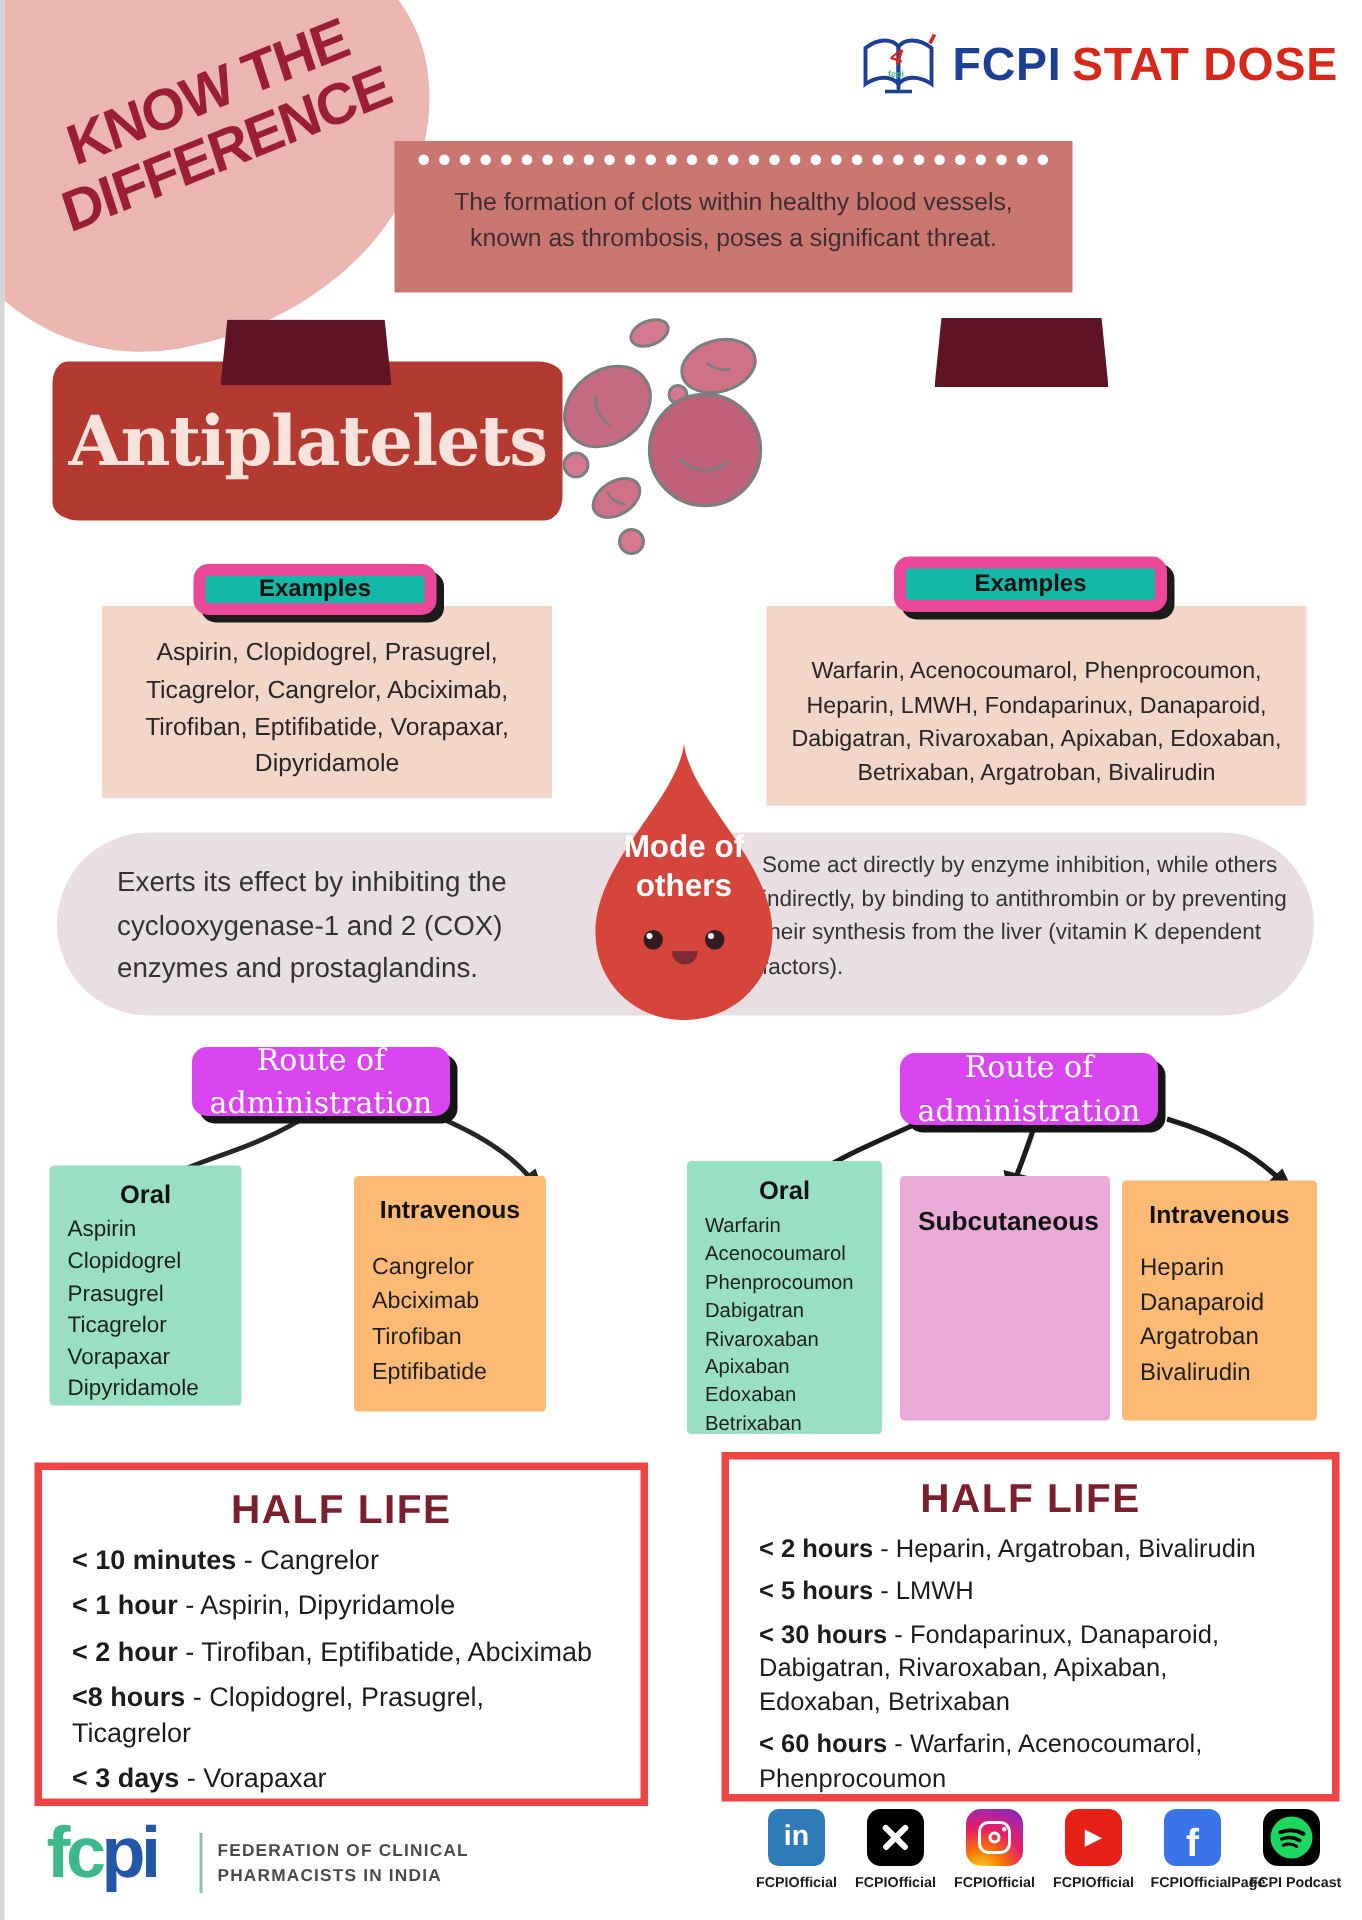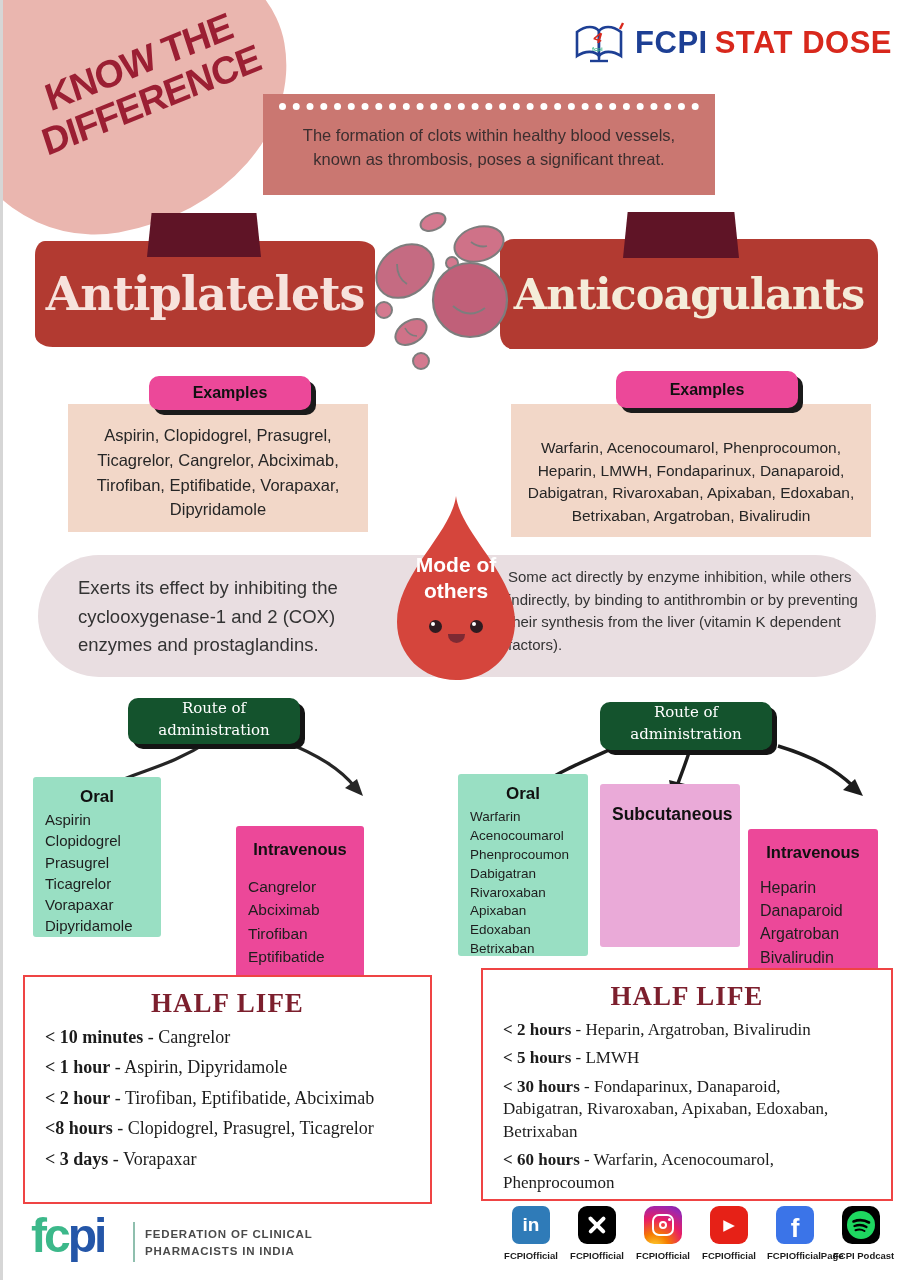--- a/index.html
+++ b/index.html
@@ -56,24 +56,24 @@
   .cells-svg { position:absolute; left:360px; top:206px; width:152px; height:166px; }
 
   
   .peach-box { position:absolute; background:#f2d7c8; display:flex; align-items:flex-end; justify-content:center; }
   .examples-left-box { left:65px; top:404px; width:300px; height:128px; }
   .examples-right-box { left:508px; top:404px; width:360px; height:133px; }
   .peach-text { padding:0 8px 10px 8px; text-align:center; color:#262626; }
   .examples-left-box .peach-text { font-size:16.5px; line-height:1.5; }
   .examples-right-box .peach-text { font-size:15.5px; line-height:1.45; }
   .pill {
-    position:absolute; background:#ec4899; border:4px solid #ec4899; border-radius:10px;
+    position:absolute; background:#14b8a6; border:8px solid #ec4899; border-radius:10px;
     box-shadow:5px 5px 0 #1b1b1b; z-index:4;
     display:flex; align-items:center; justify-content:center;
-    font-weight:700; font-size:16px; color:#111;margin-left:20px;
+    font-weight:700; font-size:16px; color:#111;
   }
   .pill-left { left:126px; top:376px; width:162px; height:34px; }
   .pill-right { left:593px; top:371px; width:182px; height:37px; }
 
   
   .mode-band {
     position:absolute; left:35px; top:555px; width:838px; height:122px;
     background:#e9dee1; border-radius:62px;
   }
   .mode-left-text {
@@ -89,35 +89,35 @@
     position:absolute; left:0; top:60px; width:130px; text-align:center;
     font-size:21px; font-weight:800; color:#fff; line-height:1.25;
   }
   .eye { position:absolute; width:13px; height:13px; background:#2f1b20; border-radius:50%; }
   .eye::after { content:""; position:absolute; left:2px; top:2px; width:4px; height:4px; background:#fff; border-radius:50%; }
   .eye-l { left:38px; top:128px; } .eye-r { left:79px; top:128px; }
   .mouth { position:absolute; left:57px; top:142px; width:17px; height:9px; background:#7d2a33; border-radius:0 0 17px 17px; }
 
   
   .route-label {
-    position:absolute; background:#14532d; border-radius:10px;
+    position:absolute; background:#d946ef; border-radius:10px;
     box-shadow:5px 5px 0 #141414; color:#fff; text-align:center;
-    font-family:"DejaVu Serif","Liberation Serif",serif; font-size:15px; line-height:1.45;
-    display:flex; flex-direction:column; z-index:4;
+    font-family:"DejaVu Serif","Liberation Serif",serif; font-size:20px; line-height:1.45;
+    display:flex; flex-direction:column; justify-content:center; z-index:4;
   }
   .route-label-left  { left:125px; top:698px; width:172px; height:46px; }
   .route-label-right { left:597px; top:702px; width:172px; height:48px; }
   .arrows { position:absolute; }
   .arrows-left  { left:40px;  top:738px; width:330px; height:64px; }
   .arrows-right { left:520px; top:744px; width:360px; height:56px; }
 
   .route-box { position:absolute; padding:10px 12px; color:#1e1e1e; border-radius:3px; }
   .route-box .hdr { font-weight:700; text-align:center; color:#111; }
   .green { background:#99dfc3; }
-  .blue  { background:#ec4899;margin-top:42px; }
+  .blue  { background:#fdba74; }
   .pinkb { background:#eaaad8; }
 
   .ap-oral { left:30px; top:777px; width:128px; height:160px; }
   .ap-oral .hdr { font-size:17px; margin-bottom:2px; }
   .ap-oral .li { font-size:15px; line-height:1.42; }
   .ap-iv { left:233px; top:784px; width:128px; height:157px; }
   .ap-iv .hdr { font-size:16.5px; margin-top:4px; }
   .ap-iv .list { margin-top:16px; }
   .ap-iv .li { font-size:15.5px; line-height:1.5; }
 
@@ -127,21 +127,21 @@
   .ac-sc { left:597px; top:784px; width:140px; height:163px; }
   .ac-sc .hdr { font-size:17.5px; margin-top:10px; }
   .ac-sc .list { margin-top:28px; }
   .ac-sc .li { font-size:15px; line-height:1.5; }
   .ac-iv { left:745px; top:787px; width:130px; height:160px; }
   .ac-iv .hdr { font-size:16.5px; margin-top:4px; }
   .ac-iv .list { margin-top:14px; }
   .ac-iv .li { font-size:16px; line-height:1.45; }
 
   
-  .hl-box { position:absolute; background:#fff; border:2px solid #ef4444;font-family:Liberation Serif, serif; }
+  .hl-box { position:absolute; background:#fff; border:5px solid #ef4444; }
   .hl-left  { left:20px;  top:975px; width:409px; height:229px; }
   .hl-right { left:478px; top:968px; width:412px; height:233px; }
   .hl-title {
     margin-top:11px; text-align:center; font-size:27px; font-weight:800;
     color:#7c1f2d; letter-spacing:1px;
   }
   .hl-entries { padding:7px 30px 0 20px; }
   .hl-left  .hl-line { font-size:18px; line-height:1.3; margin-bottom:7px; }
   .hl-right .hl-line { font-size:17px; line-height:1.32; margin-bottom:6px; }
   .hl-line b { font-weight:700; }
@@ -195,23 +195,20 @@
     <span class="logo-fcpi">FCPI</span>
     <span class="logo-stat">STAT DOSE</span>
   </div>
 
   <div class="intro">
     <div class="intro-text">The formation of clots within healthy blood vessels, known as thrombosis, poses a significant threat.</div>
   </div>
 
   <div class="banner banner-left">
     <span class="banner-title">Antiplatelets</span>
-  </div>
-  <div class="banner banner-right">
-    <span class="banner-title">Anticoagulants</span>
   </div>
   <div class="tape tape-left"></div>
   <div class="tape tape-right"></div>
 
   <svg class="cells-svg" viewBox="0 0 152 166">
     <ellipse cx="70" cy="16" rx="13" ry="8" fill="#d4798f" stroke="#7d7d7d" stroke-width="2" transform="rotate(-22 70 16)"></ellipse>
     <ellipse cx="116" cy="38" rx="25" ry="17" fill="#cf7288" stroke="#7d7d7d" stroke-width="2" transform="rotate(-16 116 38)"></ellipse>
     <path d="M108 36 q8 6 16 4" fill="none" stroke="#7d7d7d" stroke-width="1.8"></path>
     <circle cx="89" cy="57" r="6" fill="#d4798f" stroke="#7d7d7d" stroke-width="2"></circle>
     <ellipse cx="42" cy="65" rx="31" ry="24" fill="#c56b82" stroke="#7d7d7d" stroke-width="2" transform="rotate(-38 42 65)"></ellipse>

